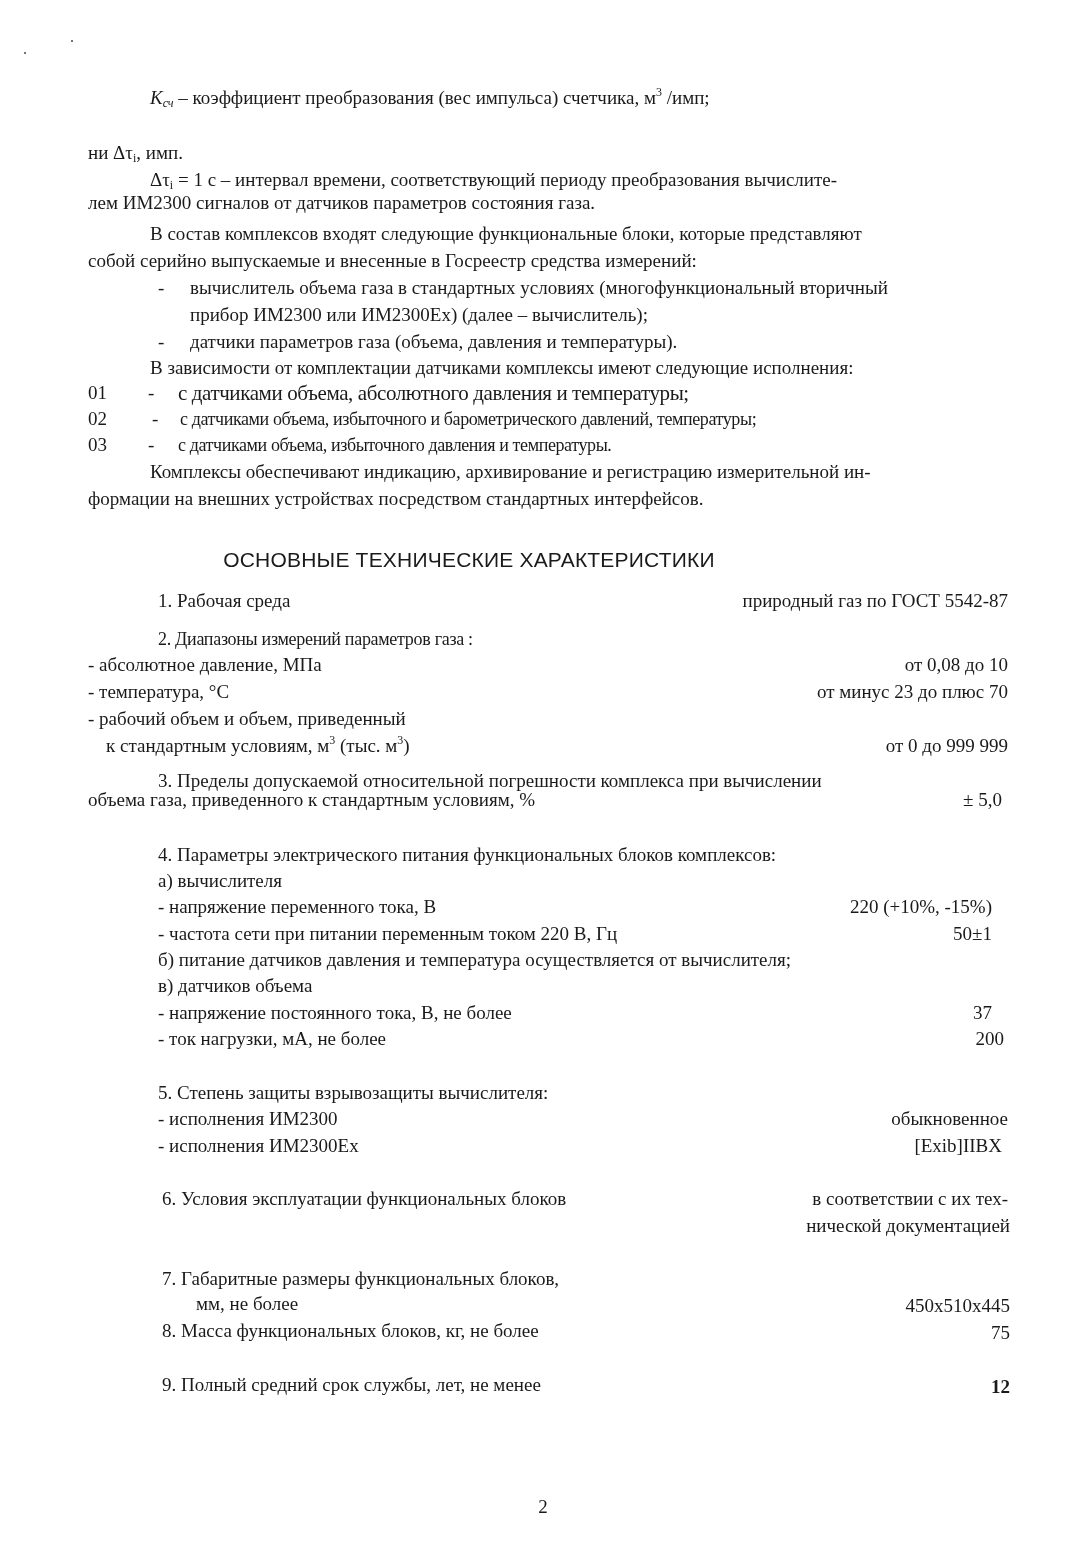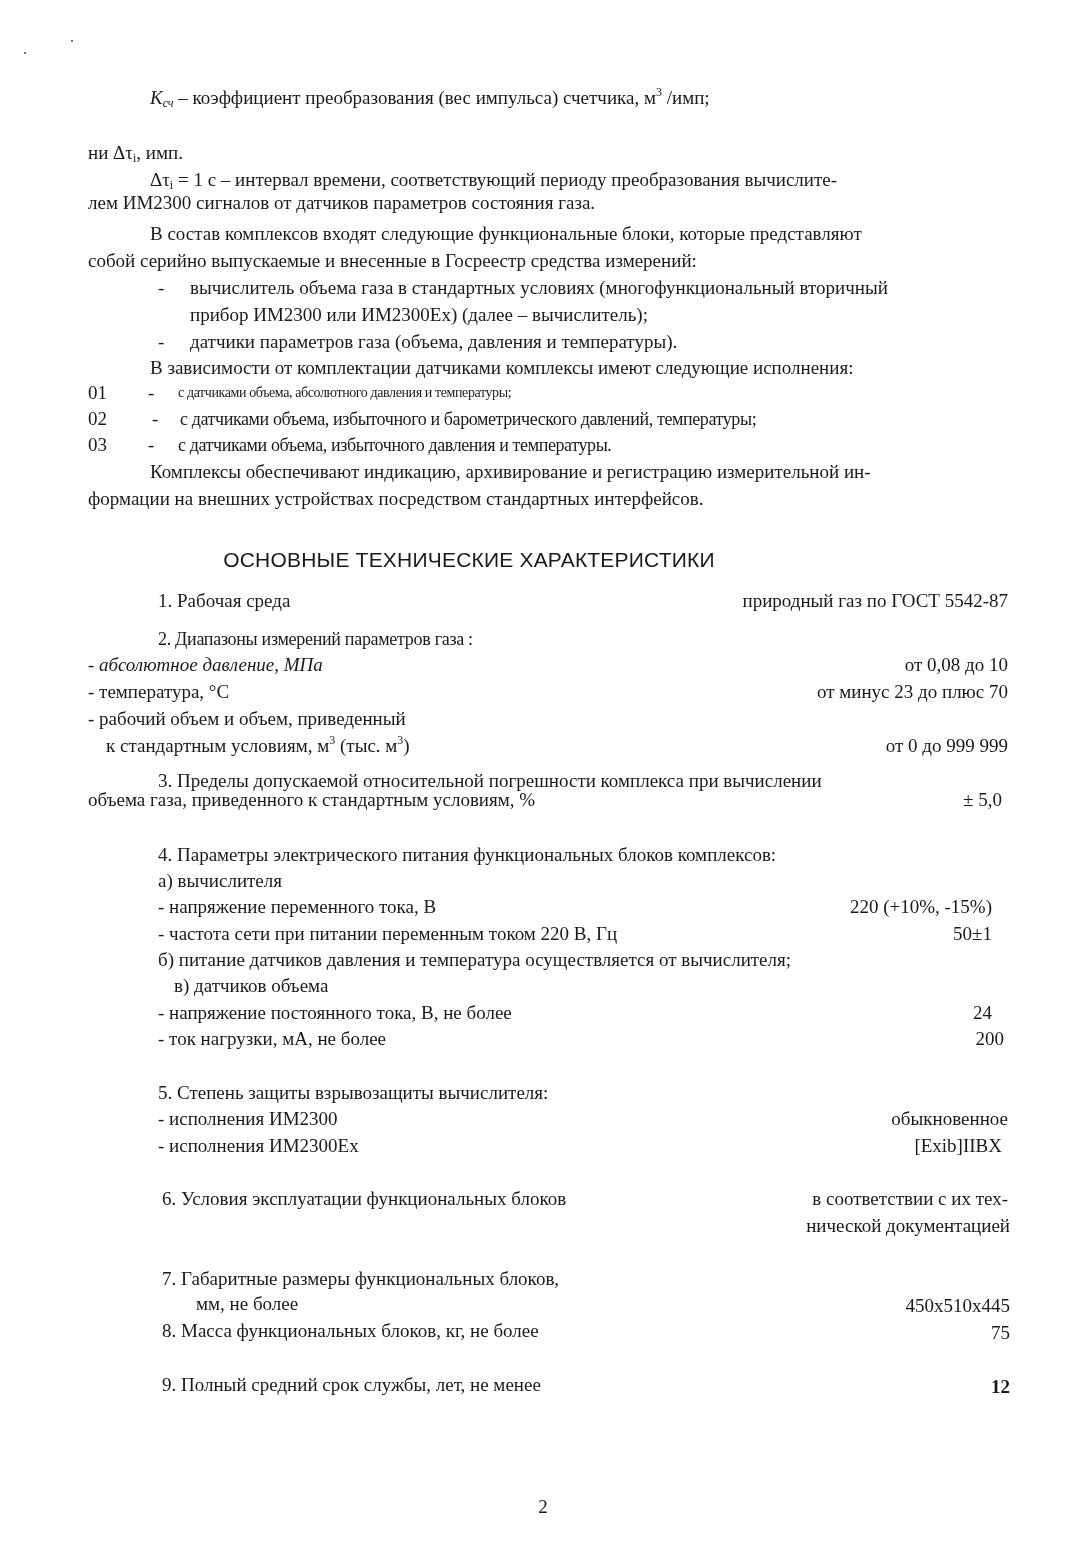--- a/index.html
+++ b/index.html
@@ -50,63 +50,63 @@
   <div class="dash" style="left:158px;top:276px;line-height:24px;">-</div>
   <div class="line" style="left:190px;top:276px;">вычислитель объема газа в стандартных условиях (многофункциональный вторичный</div>
   <div class="line" style="left:190px;top:303px;">прибор ИМ2300 или ИМ2300Ex) (далее – вычислитель);</div>
   <div class="dash" style="left:158px;top:330px;line-height:24px;">-</div>
   <div class="line" style="left:190px;top:330px;">датчики параметров газа (объема, давления и температуры).</div>
 
   <div class="line indent" style="top:356px;">В зависимости от комплектации датчиками комплексы имеют следующие исполнения:</div>
 
   <div class="line left" style="top:381px;">01</div>
   <div class="line" style="left:148px;top:381px;">-</div>
-  <div class="line" style="left:178px;top:381px;font-size:14px;letter-spacing:-0.4px;">с   датчиками объема, абсолютного давления и температуры;</div>
+  <div class="line" style="left:178px;top:381px;font-size:21px;letter-spacing:-0.4px;">с   датчиками объема, абсолютного давления и температуры;</div>
 
   <div class="line left" style="top:407px;">02</div>
   <div class="line" style="left:152px;top:407px;">-</div>
   <div class="line" style="left:180px;top:407px;font-size:18px;letter-spacing:-0.4px;">с   датчиками объема, избыточного и барометрического давлений,  температуры;</div>
 
   <div class="line left" style="top:433px;">03</div>
   <div class="line" style="left:148px;top:433px;">-</div>
   <div class="line" style="left:178px;top:433px;font-size:18px;letter-spacing:-0.4px;">с  датчиками  объема, избыточного давления и температуры.</div>
 
   <div class="line indent" style="top:460px;">Комплексы обеспечивают индикацию, архивирование и регистрацию измерительной ин-</div>
   <div class="line left" style="top:487px;">формации на внешних устройствах посредством стандартных интерфейсов.</div>
 
   <div class="heading">ОСНОВНЫЕ ТЕХНИЧЕСКИЕ ХАРАКТЕРИСТИКИ</div>
 
   <div class="line" style="left:158px;top:589px;">1.  Рабочая среда</div>
   <div class="r" style="right:78px;top:589px;">природный газ по ГОСТ 5542-87</div>
 
   <div class="line" style="left:158px;top:627px;font-size:18px;letter-spacing:-0.3px;">2.   Диапазоны  измерений параметров газа :</div>
-  <div class="line left" style="top:653px;font-style:italic;">- абсолютное давление, МПа</div>
+  <div class="line left" style="top:653px;">- абсолютное давление, МПа</div>
   <div class="r" style="right:78px;top:653px;">от 0,08 до 10</div>
   <div class="line left" style="top:680px;">- температура, °С</div>
   <div class="r" style="right:78px;top:680px;">от минус 23 до плюс 70</div>
   <div class="line left" style="top:707px;">- рабочий  объем и объем, приведенный</div>
   <div class="line" style="left:106px;top:734px;">
     <span>к стандартным условиям, м</span><sup>3</sup><span>  (тыс. м</span><sup>3</sup><span>)</span>
   </div>
   <div class="r" style="right:78px;top:734px;">от 0 до 999 999</div>
 
   <div class="line" style="left:158px;top:769px;">3.  Пределы допускаемой относительной погрешности комплекса при вычислении</div>
   <div class="line left" style="top:788px;">объема газа, приведенного к стандартным условиям, %</div>
   <div class="r" style="right:84px;top:788px;">± 5,0</div>
 
   <div class="line" style="left:158px;top:843px;">4.  Параметры электрического питания функциональных блоков комплексов:</div>
   <div class="line" style="left:158px;top:869px;">а)  вычислителя</div>
   <div class="line" style="left:158px;top:895px;">- напряжение переменного тока, В</div>
   <div class="r" style="right:94px;top:895px;">220 (+10%, -15%)</div>
   <div class="line" style="left:158px;top:922px;">- частота сети при питании переменным током 220 В, Гц</div>
   <div class="r" style="right:94px;top:922px;">50±1</div>
   <div class="line" style="left:158px;top:948px;">б) питание датчиков давления и температура осуществляется от вычислителя;</div>
-  <div class="line" style="left:158px;top:974px;margin-left:16px;">в) датчиков объема</div>
+  <div class="line" style="left:158px;top:974px;">в) датчиков объема</div>
   <div class="line" style="left:158px;top:1001px;">- напряжение постоянного тока, В, не более</div>
-  <div class="r" style="right:94px;top:1001px;">24</div>
+  <div class="r" style="right:94px;top:1001px;">37</div>
   <div class="line" style="left:158px;top:1027px;">- ток нагрузки, мА, не более</div>
   <div class="r" style="right:82px;top:1027px;">200</div>
 
   <div class="line" style="left:158px;top:1081px;">5.  Степень защиты  взрывозащиты вычислителя:</div>
   <div class="line" style="left:158px;top:1107px;">- исполнения ИМ2300</div>
   <div class="r" style="right:78px;top:1107px;">обыкновенное</div>
   <div class="line" style="left:158px;top:1134px;">- исполнения ИМ2300Ex</div>
   <div class="r" style="right:84px;top:1134px;">[Exib]IIBX</div>
 
   <div class="line" style="left:162px;top:1187px;">6. Условия эксплуатации функциональных блоков</div>

